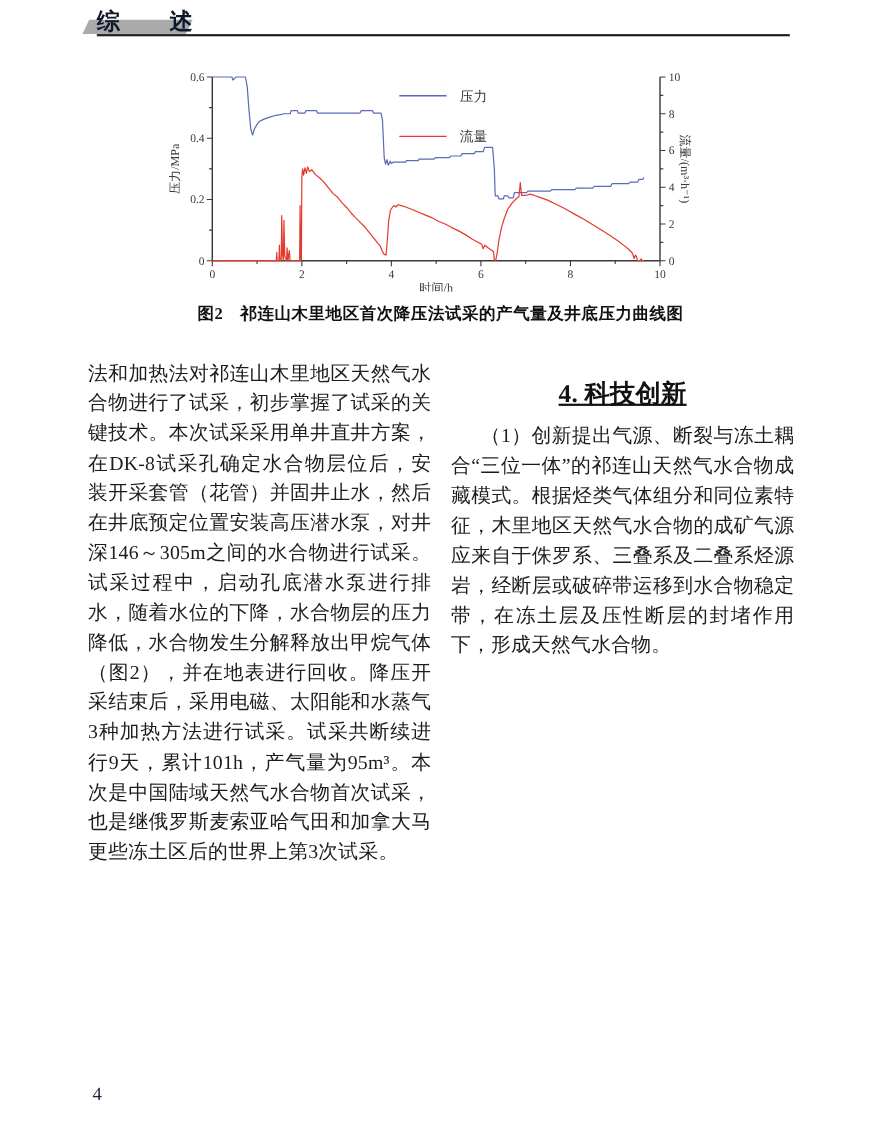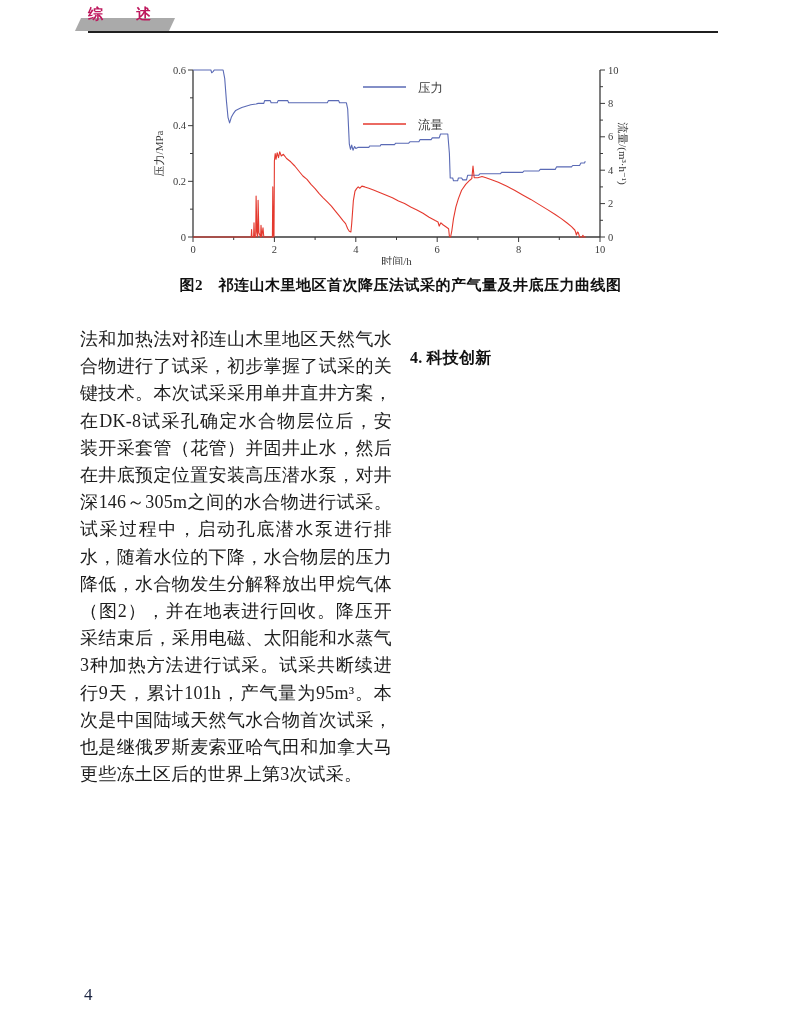--- a/index.html
+++ b/index.html
@@ -7,22 +7,22 @@
     width:801px;height:1031px;position:relative;background:#ffffff;
     font-family:"Liberation Serif","DejaVu Serif",serif;color:#1c1c1c;
     overflow:hidden;
   }
   
   .hdr-band{
     position:absolute;left:78px;top:18px;width:94px;height:13px;
     background:#aaaaaa;transform:skewX(-25deg);
   }
   .hdr-label{
-    position:absolute;left:88px;top:5px;font-size:15px;font-weight:bold;
-    color:#be185d;letter-spacing:1px;
+    position:absolute;left:88px;top:5px;font-size:21px;font-weight:bold;
+    color:#0f172a;letter-spacing:1px;
   }
   .hdr-rule{
     position:absolute;left:88px;top:31px;width:630px;height:2px;background:#1f1f1f;
   }
   
   .chart-wrap{position:absolute;left:148px;top:60px;width:485px;height:205px;}
   .chart-wrap svg{display:block;}
   .fig-caption{
     position:absolute;left:0;top:276px;width:801px;text-align:center;
     font-weight:bold;font-size:15px;color:#111;letter-spacing:0.5px;
@@ -30,22 +30,22 @@
   
   .col{
     position:absolute;top:326px;width:312px;font-size:18px;line-height:27.2px;
     text-align:justify;text-justify:inter-ideograph;letter-spacing:0.2px;
   }
   .col-left{left:80px;}
   .col-right{left:410px;}
   .col p{margin:0;padding:0;}
   .col p.indent{text-indent:1.5em;}
   .sec-heading{
-    margin:18px 0 12px 0;font-size:16px;font-weight:bold;
-    color:#111;line-height:27px;
+    margin:18px 0 12px 0;text-align:center;font-size:23px;font-weight:bold;
+    color:#111;line-height:27px;text-decoration:underline;
   }
   
   .pageno{
     position:absolute;left:84px;top:985px;font-size:17px;color:#1a2340;
   }
 </style>
 </head>
 <body>
 
 <div class="hdr-band"></div>
@@ -114,15 +114,16 @@
     </svg>
 </div>
 <div class="fig-caption">图2　祁连山木里地区首次降压法试采的产气量及井底压力曲线图</div>
 
 <div class="col col-left">
   <p>法和加热法对祁连山木里地区天然气水合物进行了试采，初步掌握了试采的关键技术。本次试采采用单井直井方案，在DK-8试采孔确定水合物层位后，安装开采套管（花管）并固井止水，然后在井底预定位置安装高压潜水泵，对井深146～305m之间的水合物进行试采。试采过程中，启动孔底潜水泵进行排水，随着水位的下降，水合物层的压力降低，水合物发生分解释放出甲烷气体（图2），并在地表进行回收。降压开采结束后，采用电磁、太阳能和水蒸气3种加热方法进行试采。试采共断续进行9天，累计101h，产气量为95m³。本次是中国陆域天然气水合物首次试采，也是继俄罗斯麦索亚哈气田和加拿大马更些冻土区后的世界上第3次试采。</p>
 </div>
 
 <div class="col col-right">
   <h3 class="sec-heading">4. 科技创新</h3>
+  <p class="indent">（1）创新提出气源、断裂与冻土耦合“三位一体”的祁连山天然气水合物成藏模式。根据烃类气体组分和同位素特征，木里地区天然气水合物的成矿气源应来自于侏罗系、三叠系及二叠系烃源岩，经断层或破碎带运移到水合物稳定带，在冻土层及压性断层的封堵作用下，形成天然气水合物。</p>
 </div>
 
 <div class="pageno">4</div>
 
 </body></html>

